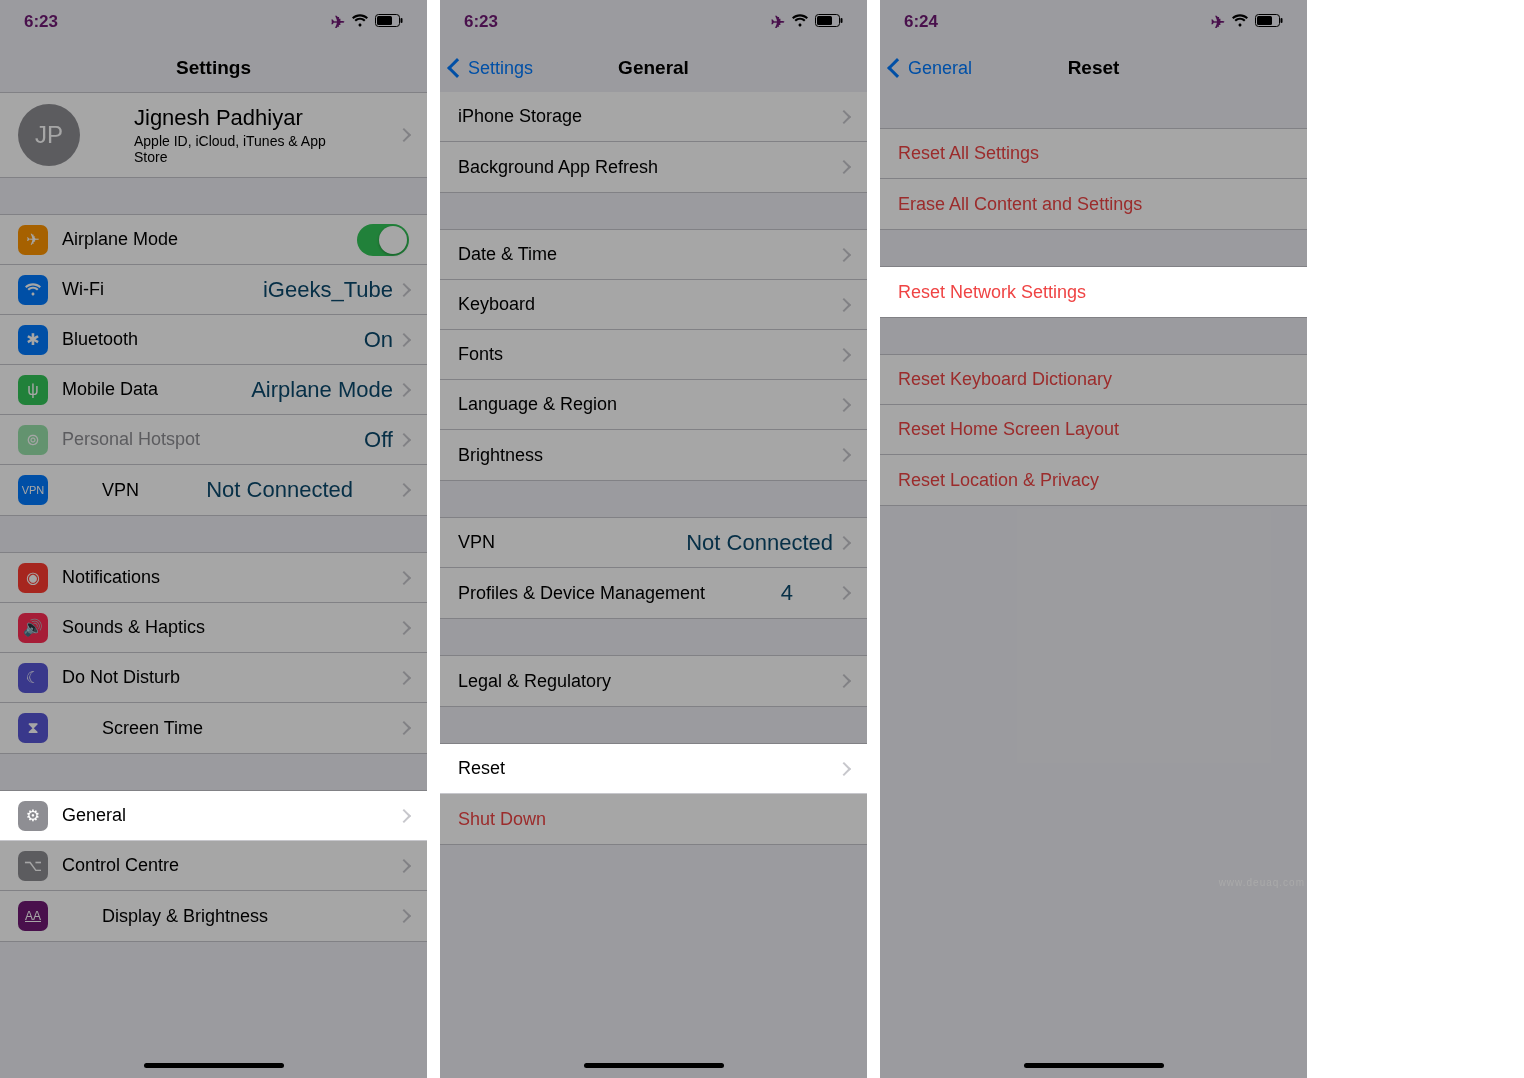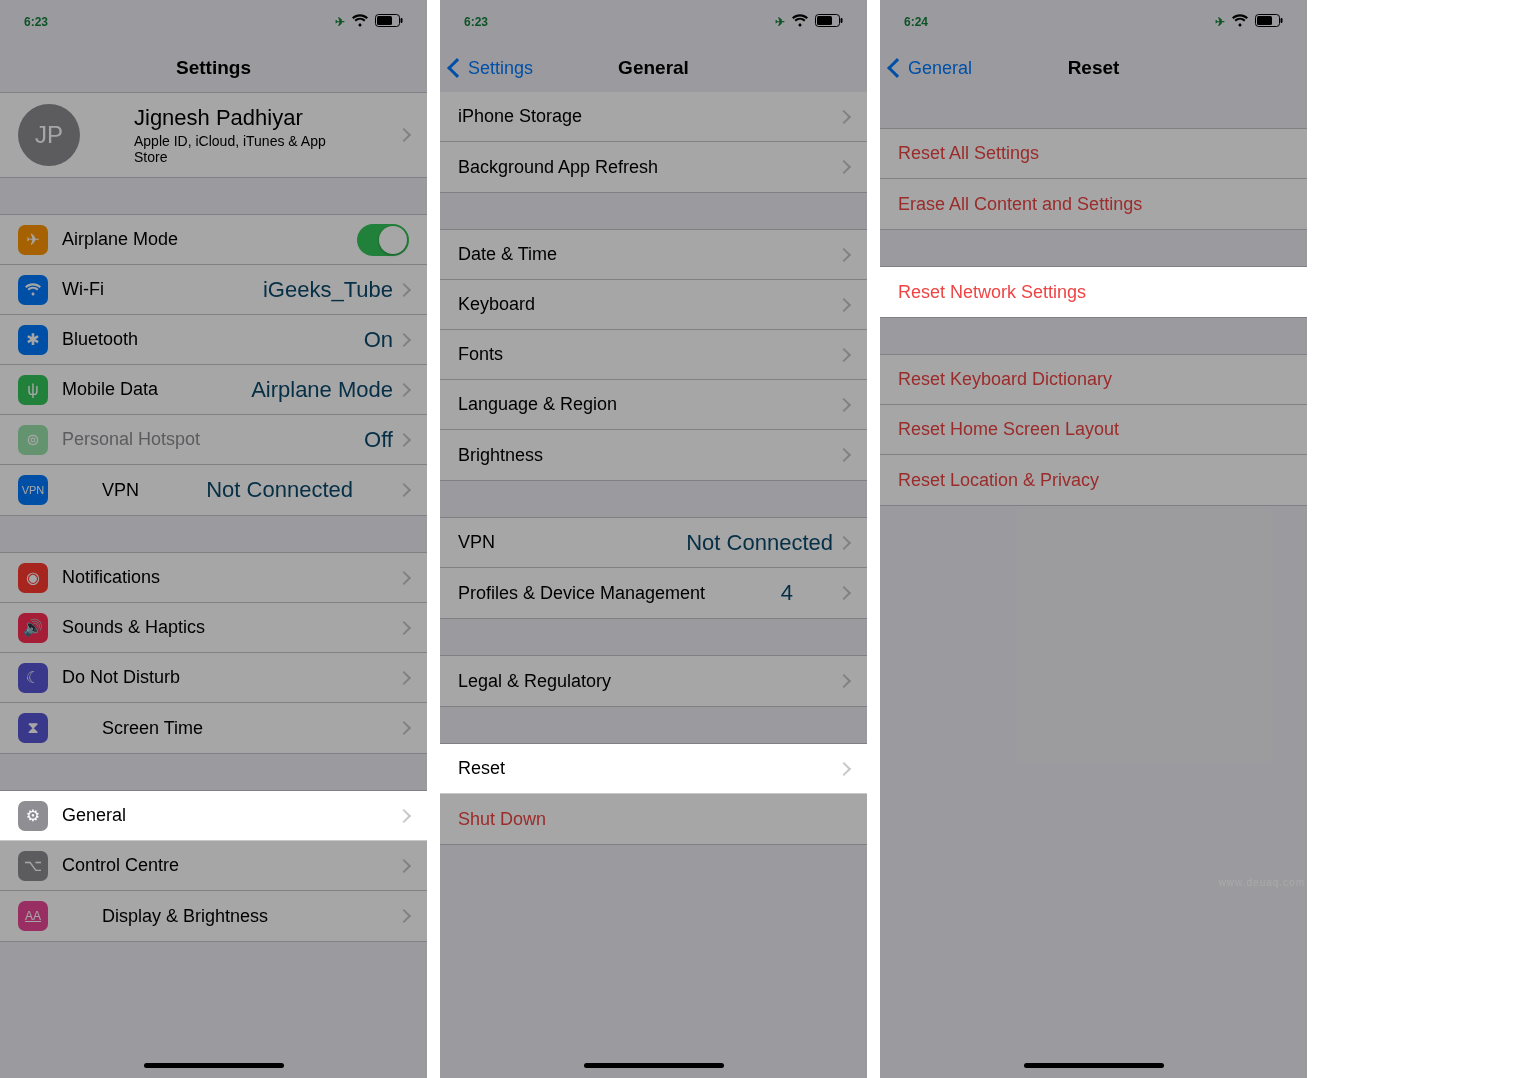--- a/index.html
+++ b/index.html
@@ -20,23 +20,23 @@
     flex-direction: column;
   }
   .phone:nth-child(3) { width: 427px; }
   .dim-overlay { position: absolute; inset:0; background: rgba(0,0,0,0.35); pointer-events:none; z-index:5; }
   .status-bar {
     height: 44px;
     display:flex;
     align-items:center;
     justify-content:space-between;
     padding: 0 24px;
-    font-size: 12px;
+    font-size: 17px;
     font-weight: 600;
-    color: #15803d;
+    color: #701a75;
     gap: 28px;
   }
   .status-right { display:flex; gap:6px; align-items:center; }
   .nav-bar {
     height: 48px;
     display:flex;
     align-items:center;
     justify-content:center;
     position:relative;
     font-size:19px;
@@ -143,21 +143,21 @@
     bottom:190px;
     font-size:10px;
     color:#aaa;
     letter-spacing:1px;
     z-index:20;
   }
   
   .c-orange{background:#ff9500;} .c-blue{background:#007aff;}
   .c-green{background:#34c759;} .c-red{background:#ff3b30;}
   .c-purple{background:#5856d6;} .c-grey{background:#8e8e93;}
-  .c-pink{background:#ff2d55;} .c-blue2{background:#ec4899;text-decoration:underline;}
+  .c-pink{background:#ff2d55;} .c-blue2{background:#701a75;text-decoration:underline;}
 </style>
 </head>
 <body>
 
 <div class="phone">
   <div class="dim-overlay"></div>
   <div class="status-bar">
     <span>6:23</span>
     <span class="status-right">
       <span>✈︎</span>

